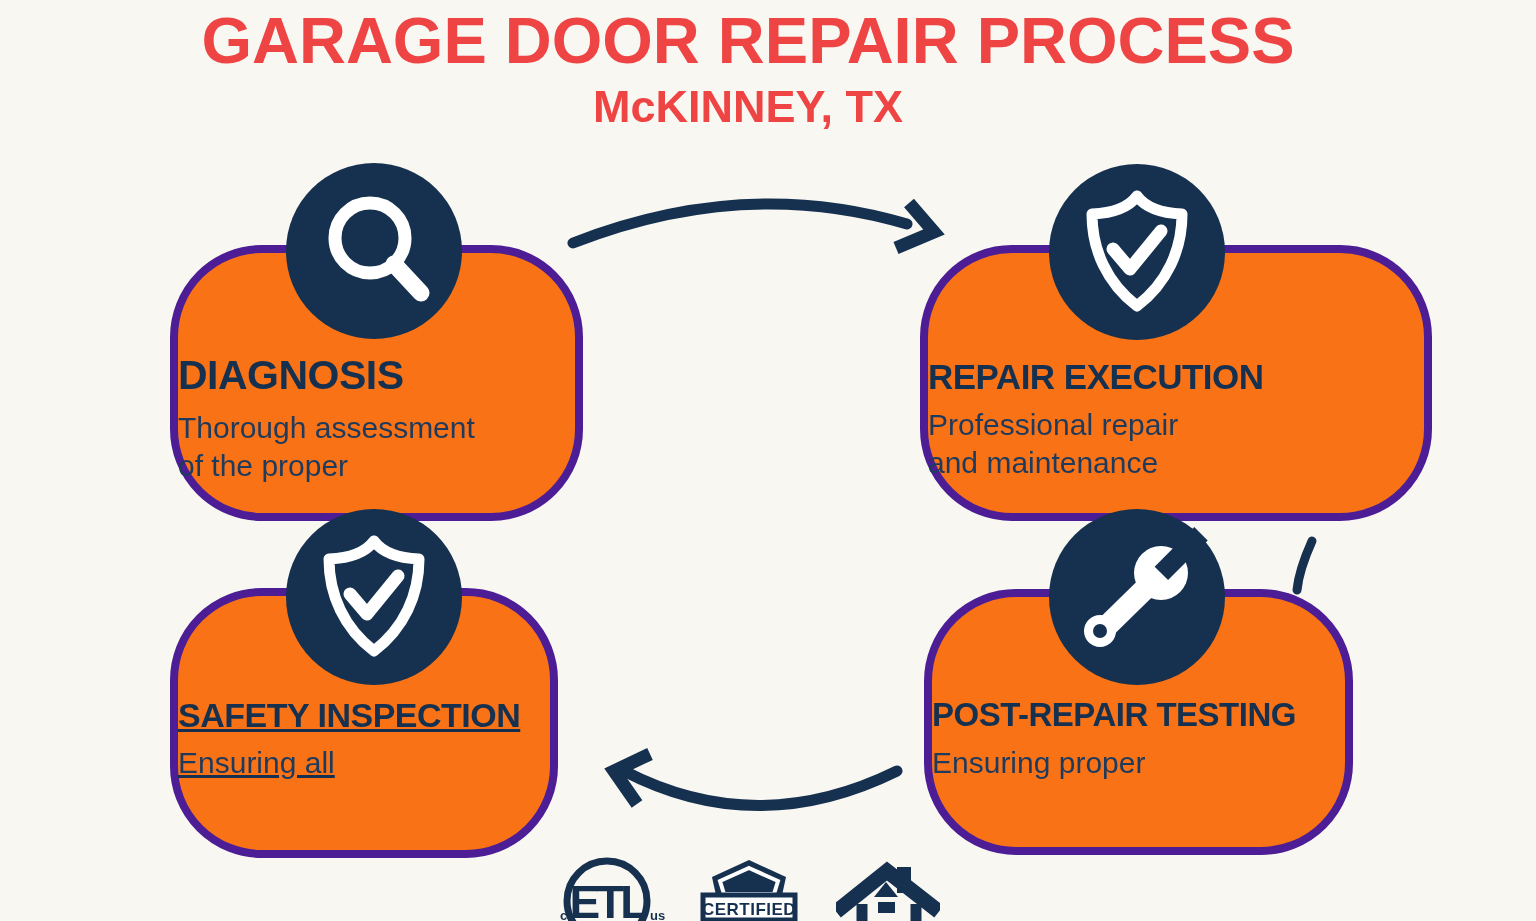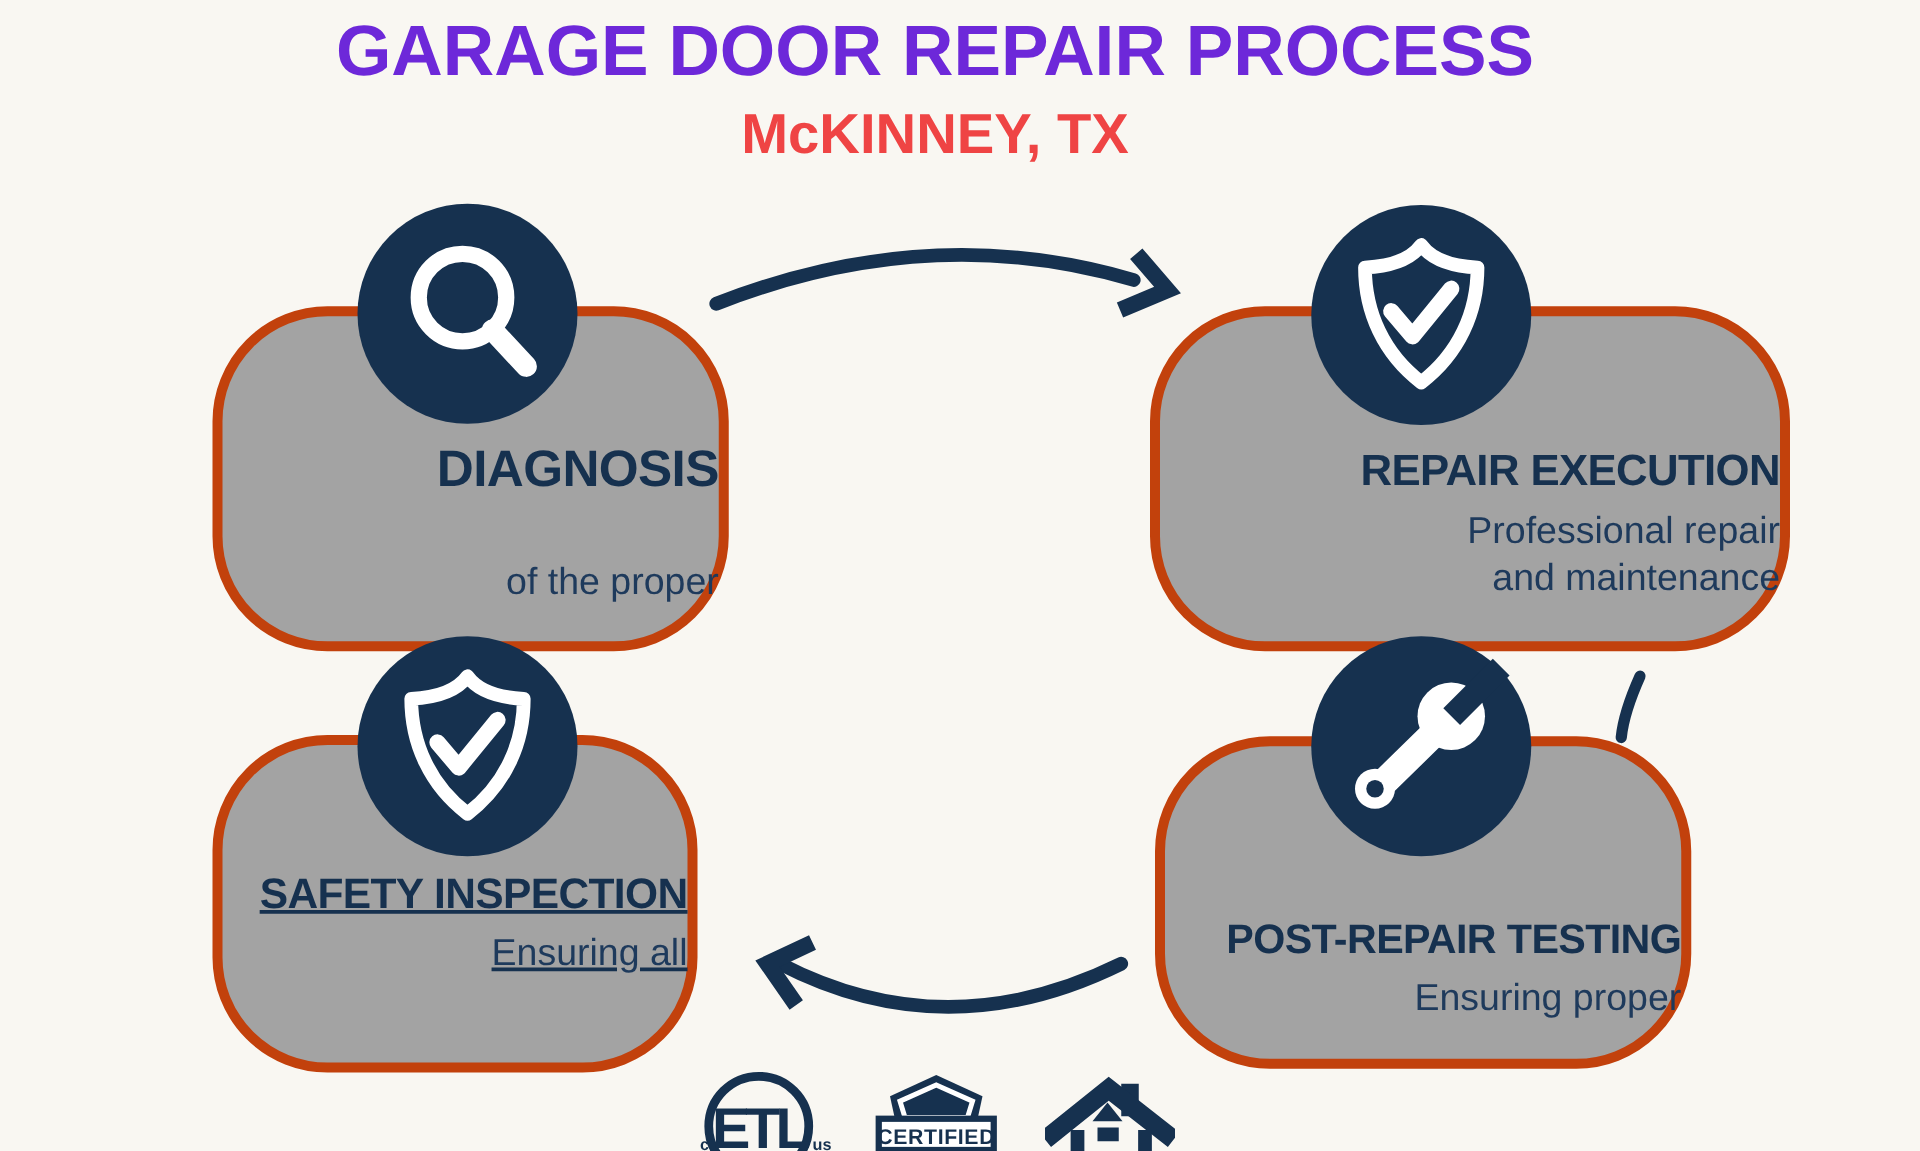--- a/index.html
+++ b/index.html
@@ -3,38 +3,38 @@
 <meta charset="utf-8">
 <title>Garage Door Repair Process — McKinney, TX</title>
 <style>
   html,body{margin:0;padding:0;background:#f9f7f2;}
   .canvas{
     position:relative;width:1536px;height:921px;overflow:hidden;
     background:#f9f7f2;font-family:"Liberation Sans",sans-serif;color:#16314f;
   }
   
   .page-header{position:absolute;top:8px;left:0;width:1496px;text-align:center;z-index:2;}
-  .page-title{margin:0;font-size:57px;line-height:66px;font-weight:bold;letter-spacing:0;color:#6d28d9;}
+  .page-title{margin:0;font-size:65px;line-height:66px;font-weight:bold;letter-spacing:0;color:#ef4444;}
   .page-subtitle{margin:8px 0 0;font-size:45px;line-height:50px;font-weight:bold;color:#ef4444;}
   
   .connectors{position:absolute;left:0;top:0;z-index:1;}
   
   .step-card{
-    position:absolute;box-sizing:border-box;background:#a3a3a3;
-    border:8px solid #c2410c;border-radius:92px;text-align:right;z-index:2;
+    position:absolute;box-sizing:border-box;background:#f97316;
+    border:8px solid #4c1d95;border-radius:92px;text-align:left;z-index:2;
   }
   .card-diagnosis{left:170px;top:245px;width:413px;height:276px;padding-top:100px;}
   .card-repair   {left:920px;top:245px;width:512px;height:276px;padding-top:104px;}
   .card-safety   {left:170px;top:588px;width:388px;height:270px;padding-top:100px;text-decoration:underline;}
   .card-testing  {left:924px;top:589px;width:429px;height:266px;padding-top:100px;}
   .step-title{margin:0;font-weight:bold;letter-spacing:-0.5px;line-height:1.12;color:#16314f;}
   .card-diagnosis .step-title{font-size:41px;}
   .card-repair    .step-title{font-size:35px;}
   .card-safety    .step-title{font-size:34px;}
-  .card-testing   .step-title{font-size:33px;margin-top:36px;}
+  .card-testing   .step-title{font-size:33px;}
   .step-desc{margin:10px 0 0;font-size:30px;line-height:38px;color:#1e3a5c;}
   
   .icon-circle{
     position:absolute;width:176px;height:176px;border-radius:50%;
     background:#16314f;z-index:3;display:flex;align-items:center;justify-content:center;
   }
   .circle-diagnosis{left:286px;top:163px;}
   .circle-repair   {left:1049px;top:164px;}
   .circle-safety   {left:286px;top:509px;}
   .circle-testing  {left:1049px;top:509px;}
@@ -63,21 +63,21 @@
     </g>
     <g stroke="#16314f" fill="none">
       <path d="M 897 771 Q 757 840 624 771" stroke-width="11" stroke-linecap="round"></path>
       <path d="M 650 754 L 614 771 L 637 804" stroke-width="13" stroke-linejoin="miter"></path>
     </g>
     <path d="M 1312 541 Q 1299 570 1297 590" stroke="#16314f" stroke-width="9" stroke-linecap="round" fill="none"></path>
   </svg>
 
   <section class="step-card card-diagnosis">
     <h3 class="step-title">DIAGNOSIS</h3>
-    <p class="step-desc"><br>
+    <p class="step-desc"><span>Thorough assessment</span><br>
     <span>of the proper</span></p>
   </section>
 
   <section class="step-card card-repair">
     <h3 class="step-title">REPAIR EXECUTION</h3>
     <p class="step-desc"><span>Professional repair</span><br>
     <span>and maintenance</span></p>
   </section>
 
   <section class="step-card card-safety">

